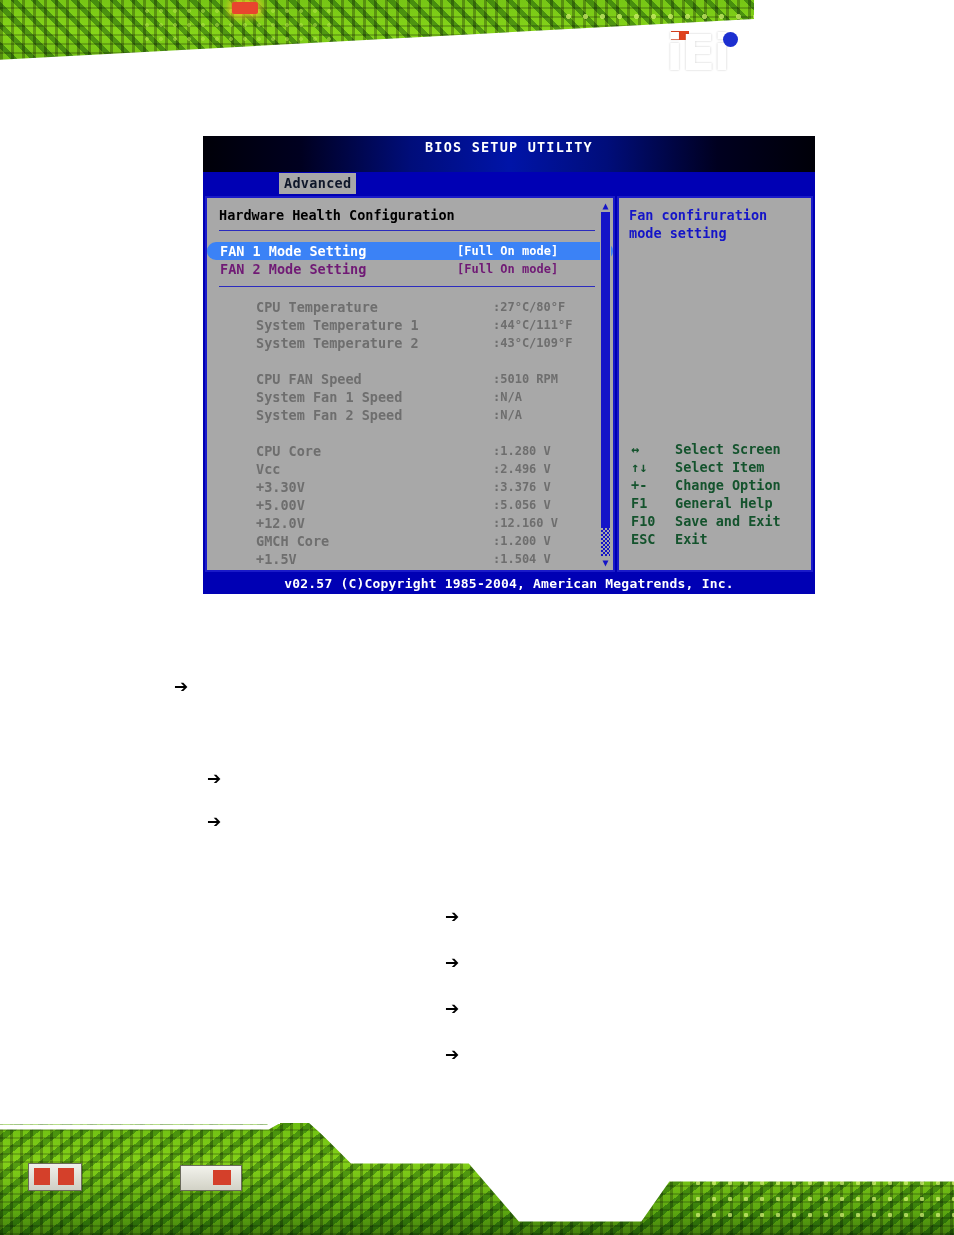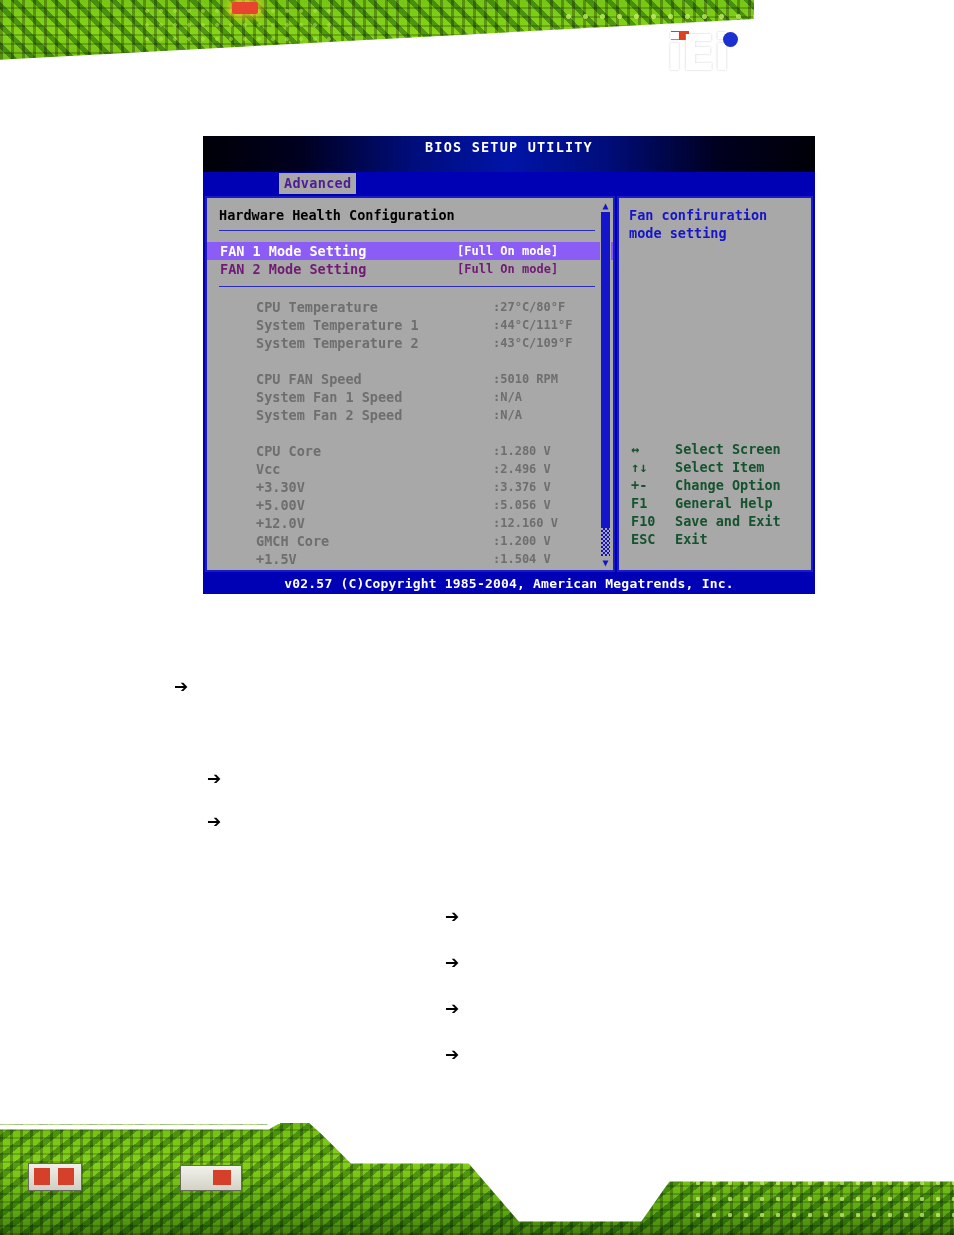--- a/index.html
+++ b/index.html
@@ -159,21 +159,21 @@
   .bios-tabrow {
     position: relative;
     height: 22px;
     background: #0000b4;
   }
   .bios-tab {
     position: absolute;
     left: 76px; top: 1px;
     padding: 1px 5px 2px 5px;
     background: #a8a8a8;
-    color: #4c1d95;
+    color: #0f172a;
     font-weight: bold;
     font-size: 13.5px;
     letter-spacing: 0.3px;
   }
 
   .bios-body {
     position: relative;
     height: 380px;
     background: #0000b4;
     padding: 2px;
@@ -227,21 +227,22 @@
     position: absolute;
     left: 13px;
     font-size: 13.5px;
   }
   .row .val {
     position: absolute;
     left: 250px;
     font-size: 12px;
   }
   .row.sel {
-    background: #8b5cf6;
+    background: #3b82f6;
+    border-radius: 9px;
   }
   .row.sel .lbl, .row.sel .val { color: #ffffff; font-weight: bold; }
   .row.opt .lbl, .row.opt .val { color: #701a75; font-weight: bold; }
   .row.info .lbl, .row.info .val { color: #6e6e6e; font-weight: bold; margin-left: 36px; }
 
   
   .scrollbar {
     position: absolute;
     right: 2px; top: 2px;
     width: 11px; bottom: 2px;

